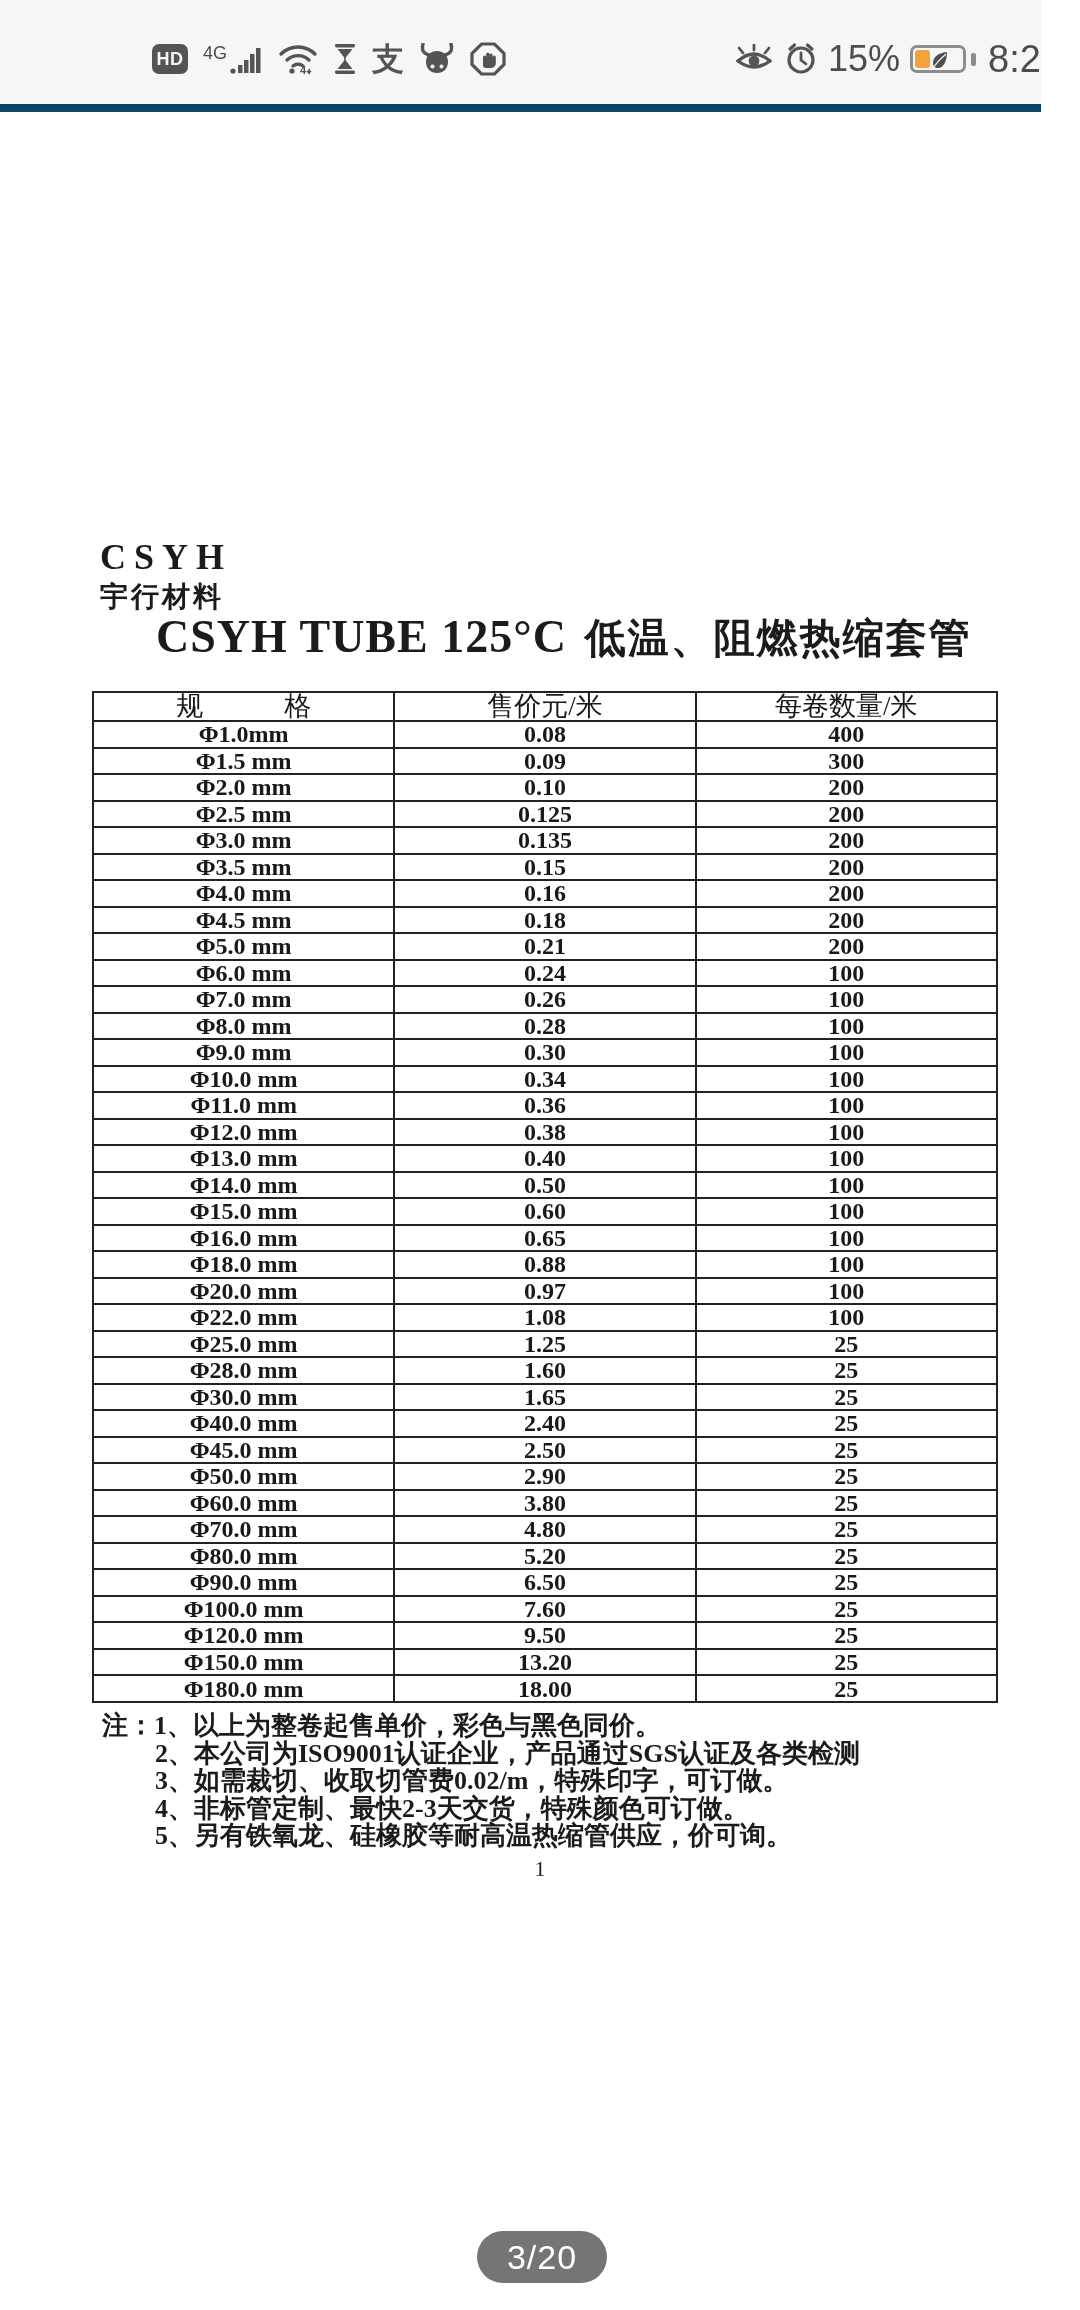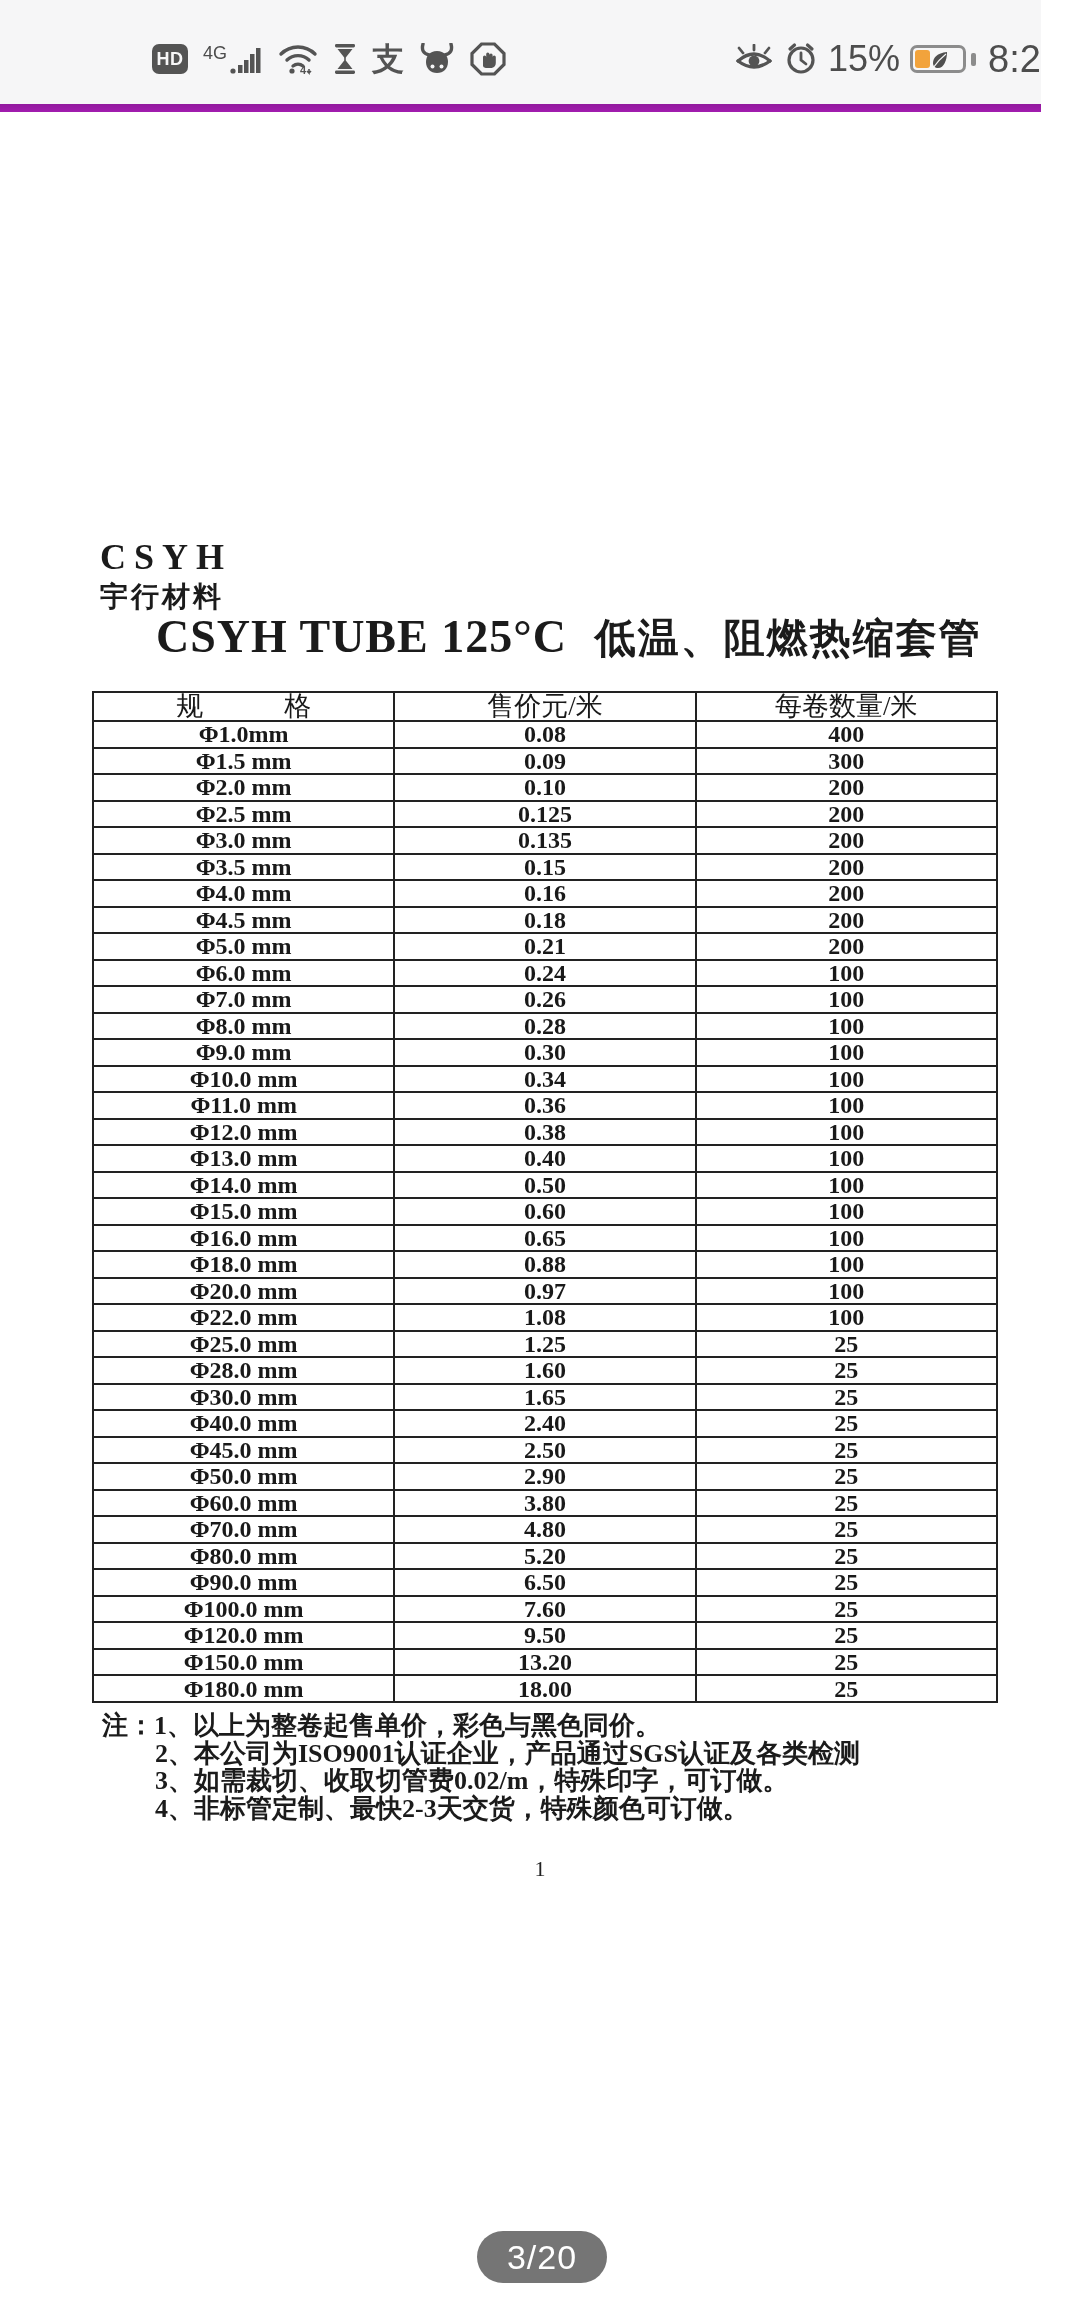--- a/index.html
+++ b/index.html
@@ -1,17 +1,17 @@
 <!DOCTYPE html>
 <html><head>
 <meta charset="utf-8">
 <style>
   html,body{margin:0;padding:0;}
   body{width:1080px;height:2310px;background:#ffffff;font-family:"Liberation Sans","DejaVu Sans",sans-serif;}
-  .screen{position:relative;width:1041px;height:2310px;overflow:hidden;background:#a21caf;}
+  .screen{position:relative;width:1041px;height:2310px;overflow:hidden;background:#0c4a6e;}
 
   
   .status-bar{position:absolute;left:0;top:0;width:1080px;height:104px;background:#f6f6f7;color:#4d4d4d;}
   .sb-shadow{position:absolute;left:0;top:104px;width:1080px;height:8px;
     background:linear-gradient(to bottom,rgba(0,0,0,0.10),rgba(0,0,0,0));}
   .sb-left{position:absolute;left:152px;top:0;height:104px;display:flex;align-items:center;gap:15px;padding-top:14px;box-sizing:border-box;}
   .sb-right{position:absolute;right:18px;top:0;height:104px;display:flex;align-items:center;gap:10px;padding-top:14px;box-sizing:border-box;}
   .sb-icon{display:block;}
   .hd-badge{width:36px;height:30px;background:#545454;border-radius:7px;color:#f6f6f7;
     font-weight:bold;font-size:18px;display:flex;align-items:center;justify-content:center;letter-spacing:0.5px;}
@@ -26,21 +26,21 @@
   .battery-nub{width:5px;height:13px;background:#8c8c8c;border-radius:2px;margin-left:-5px;}
 
   
   .viewer{position:absolute;left:0;top:112px;width:1080px;height:2198px;background:#ffffff;}
   .doc{position:absolute;left:0;top:0;width:1080px;height:2198px;color:#1b1b1b;
     font-family:"Liberation Serif","DejaVu Serif",serif;}
   .brand-logo{position:absolute;left:100px;top:424px;font-size:36px;font-weight:bold;letter-spacing:8px;}
   .brand-company{position:absolute;left:100px;top:466px;font-size:28px;font-weight:600;letter-spacing:3px;}
   .doc-title{position:absolute;left:156px;top:498px;white-space:nowrap;}
   .doc-title .t-en{font-size:46px;font-weight:bold;letter-spacing:1px;margin-top:17px;}
-  .doc-title .t-zh{font-size:41px;font-weight:bold;margin-left:24px;letter-spacing:2px;}
+  .doc-title .t-zh{font-size:41px;font-weight:bold;margin-left:14px;letter-spacing:2px;}
 
   table.price{position:absolute;left:92px;top:579px;width:906px;height:1012px;border-collapse:collapse;
     table-layout:fixed;font-weight:bold;color:#191919;}
   table.price th,table.price td{border:2px solid #222222;text-align:center;vertical-align:middle;
     padding:0;line-height:1;overflow:hidden;}
   table.price th{font-size:27px;font-weight:normal;}
   table.price td{font-size:24px;}
 
   .notes{position:absolute;left:102px;top:1600px;font-size:26px;font-weight:bold;line-height:27.5px;
     color:#1b1b1b;white-space:nowrap;}
@@ -386,20 +386,21 @@
 </tbody>
       </table>
 
       <div class="notes">
         <span class="note-line">
           <span class="note-prefix">注：</span><span>1、以上为整卷起售单价，彩色与黑色同价。</span>
         </span>
         <span class="note-line indent">2、本公司为ISO9001认证企业，产品通过SGS认证及各类检测</span>
         <span class="note-line indent">3、如需裁切、收取切管费0.02/m，特殊印字，可订做。</span>
         <span class="note-line indent">4、非标管定制、最快2-3天交货，特殊颜色可订做。</span>
+        <span class="note-line indent">5、另有铁氧龙、硅橡胶等耐高温热缩管供应，价可询。</span>
       </div>
 
       <div class="page-num">1</div>
     </div>
   </div>
 
   <div class="pager-pill">3/20</div>
 </div>
 
 </body></html>

